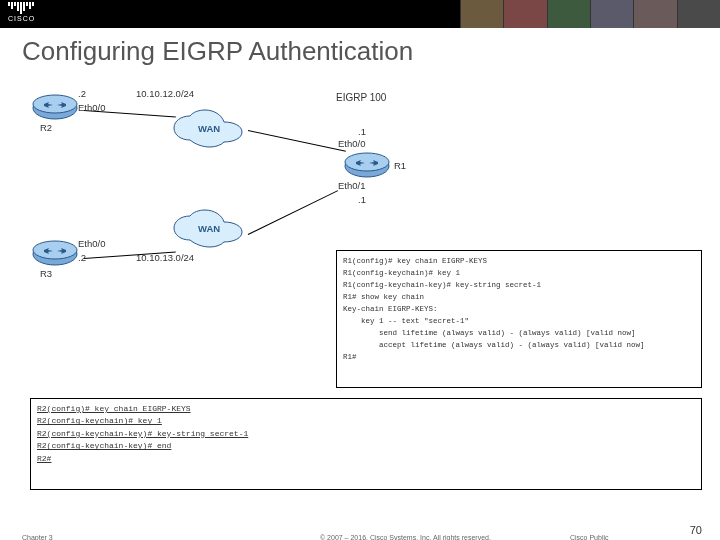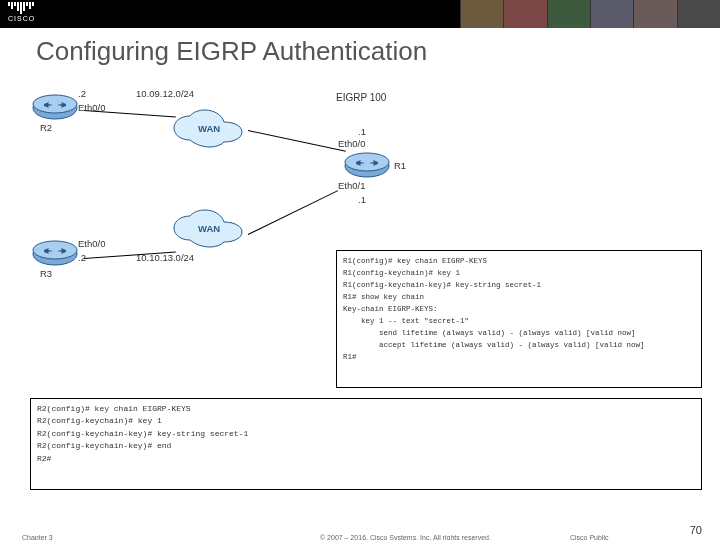--- a/index.html
+++ b/index.html
@@ -9,32 +9,32 @@
   .cisco-bars { display: flex; gap: 1.5px; margin-bottom: 1px; }
   .cisco-bars span { display: inline-block; width: 1.5px; background: #fff; }
   .photo-strip { position: absolute; right: 0; top: 0; height: 28px; width: 260px; display: flex; }
   .photo-strip div { flex: 1; background: #555; border-left: 1px solid #333; }
   .photo-strip div:nth-child(1){background:#6b5a3e}
   .photo-strip div:nth-child(2){background:#7a4646}
   .photo-strip div:nth-child(3){background:#3e5a3e}
   .photo-strip div:nth-child(4){background:#5a5a6b}
   .photo-strip div:nth-child(5){background:#6b5a5a}
   .photo-strip div:nth-child(6){background:#4a4a4a}
-  .title { font-size: 26px; color: #555; padding: 8px 0 0 36px; font-weight: 400; }
+  .title { font-size: 26px; color: #555; padding: 8px 0 0 22px; font-weight: 400; }
   .diagram { position: absolute; left: 26px; top: 78px; width: 670px; height: 290px; }
   .router { position: absolute; width: 46px; height: 28px; }
   .router svg { width: 100%; height: 100%; }
   .wan { position: absolute; width: 78px; height: 42px; }
   .wan svg { width: 100%; height: 100%; }
   .net-label { position: absolute; font-size: 9.5px; color: #333; }
   .eigrp-label { position: absolute; font-size: 10px; color: #333; }
   .code-box { position: absolute; border: 1px solid #000; background: #fff; font-family: "Courier New", monospace; font-size: 8px; line-height: 1.55; padding: 4px 6px; color: #333; }
   .code-box .line { white-space: pre; }
   .box-r1 { left: 336px; top: 250px; width: 366px; height: 138px; font-size: 7.5px; line-height: 1.6; }
-  .box-r2 { left: 30px; top: 398px; width: 672px; height: 92px; }
+  .box-r2 { left: 30px; top: 398px; width: 672px; height: 92px; text-decoration: underline; }
   .footer { position: absolute; bottom: 6px; left: 0; width: 720px; font-size: 7px; color: #666; }
   .footer-left { position: absolute; left: 22px; }
   .footer-mid { position: absolute; left: 320px; }
   .footer-right { position: absolute; left: 570px; }
   .page-num { position: absolute; right: 18px; bottom: 4px; font-size: 11px; color: #333; margin-top: 11px; }
   .link-line { position: absolute; background: #000; height: 1px; transform-origin: left center; }
 </style>
 </head>
 <body>
 
@@ -75,21 +75,21 @@
   <div class="router" style="left:6px; top:16px">
     <svg viewBox="0 0 46 28">
         <ellipse cx="23" cy="14" rx="22" ry="11" fill="#7aa8d8" stroke="#2b5a8a"></ellipse>
         <ellipse cx="23" cy="10" rx="22" ry="9" fill="#a8cff0" stroke="#2b5a8a"></ellipse>
         <path d="M12 10l5-2-1 2 5 1-5 1 1 2-5-2zM34 10l-5-2 1 2-5 1 5 1-1 2 5-2z" fill="#2b5a8a"></path>
       </svg>
   </div>
   <div class="net-label" style="left:14px; top:44px">R2</div>
   <div class="net-label" style="left:52px; top:10px">.2</div>
   <div class="net-label" style="left:52px; top:24px">Eth0/0</div>
-  <div class="net-label" style="left:110px; top:10px">10.09.12.0/24</div>
+  <div class="net-label" style="left:110px; top:10px">10.10.12.0/24</div>
 
   <div class="router" style="left:6px; top:162px">
     <svg viewBox="0 0 46 28">
         <ellipse cx="23" cy="14" rx="22" ry="11" fill="#7aa8d8" stroke="#2b5a8a"></ellipse>
         <ellipse cx="23" cy="10" rx="22" ry="9" fill="#a8cff0" stroke="#2b5a8a"></ellipse>
         <path d="M12 10l5-2-1 2 5 1-5 1 1 2-5-2zM34 10l-5-2 1 2-5 1 5 1-1 2 5-2z" fill="#2b5a8a"></path>
       </svg>
   </div>
   <div class="net-label" style="left:14px; top:190px">R3</div>
   <div class="net-label" style="left:52px; top:160px">Eth0/0</div>

